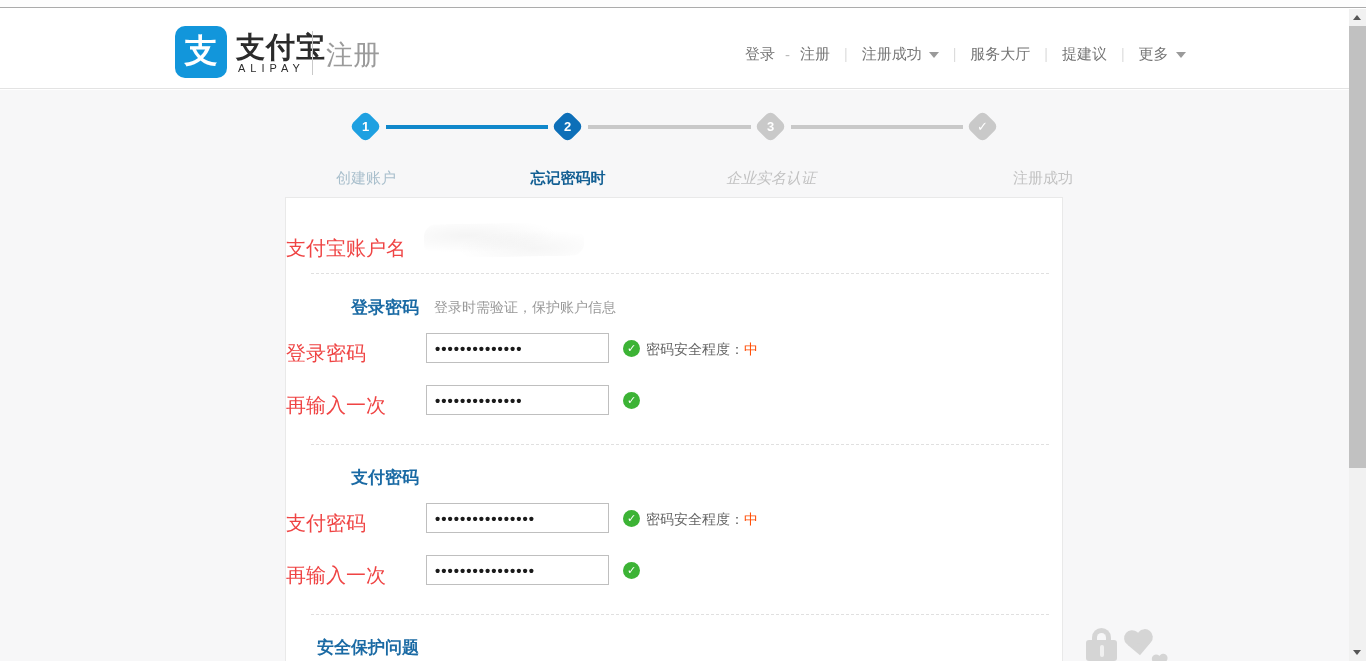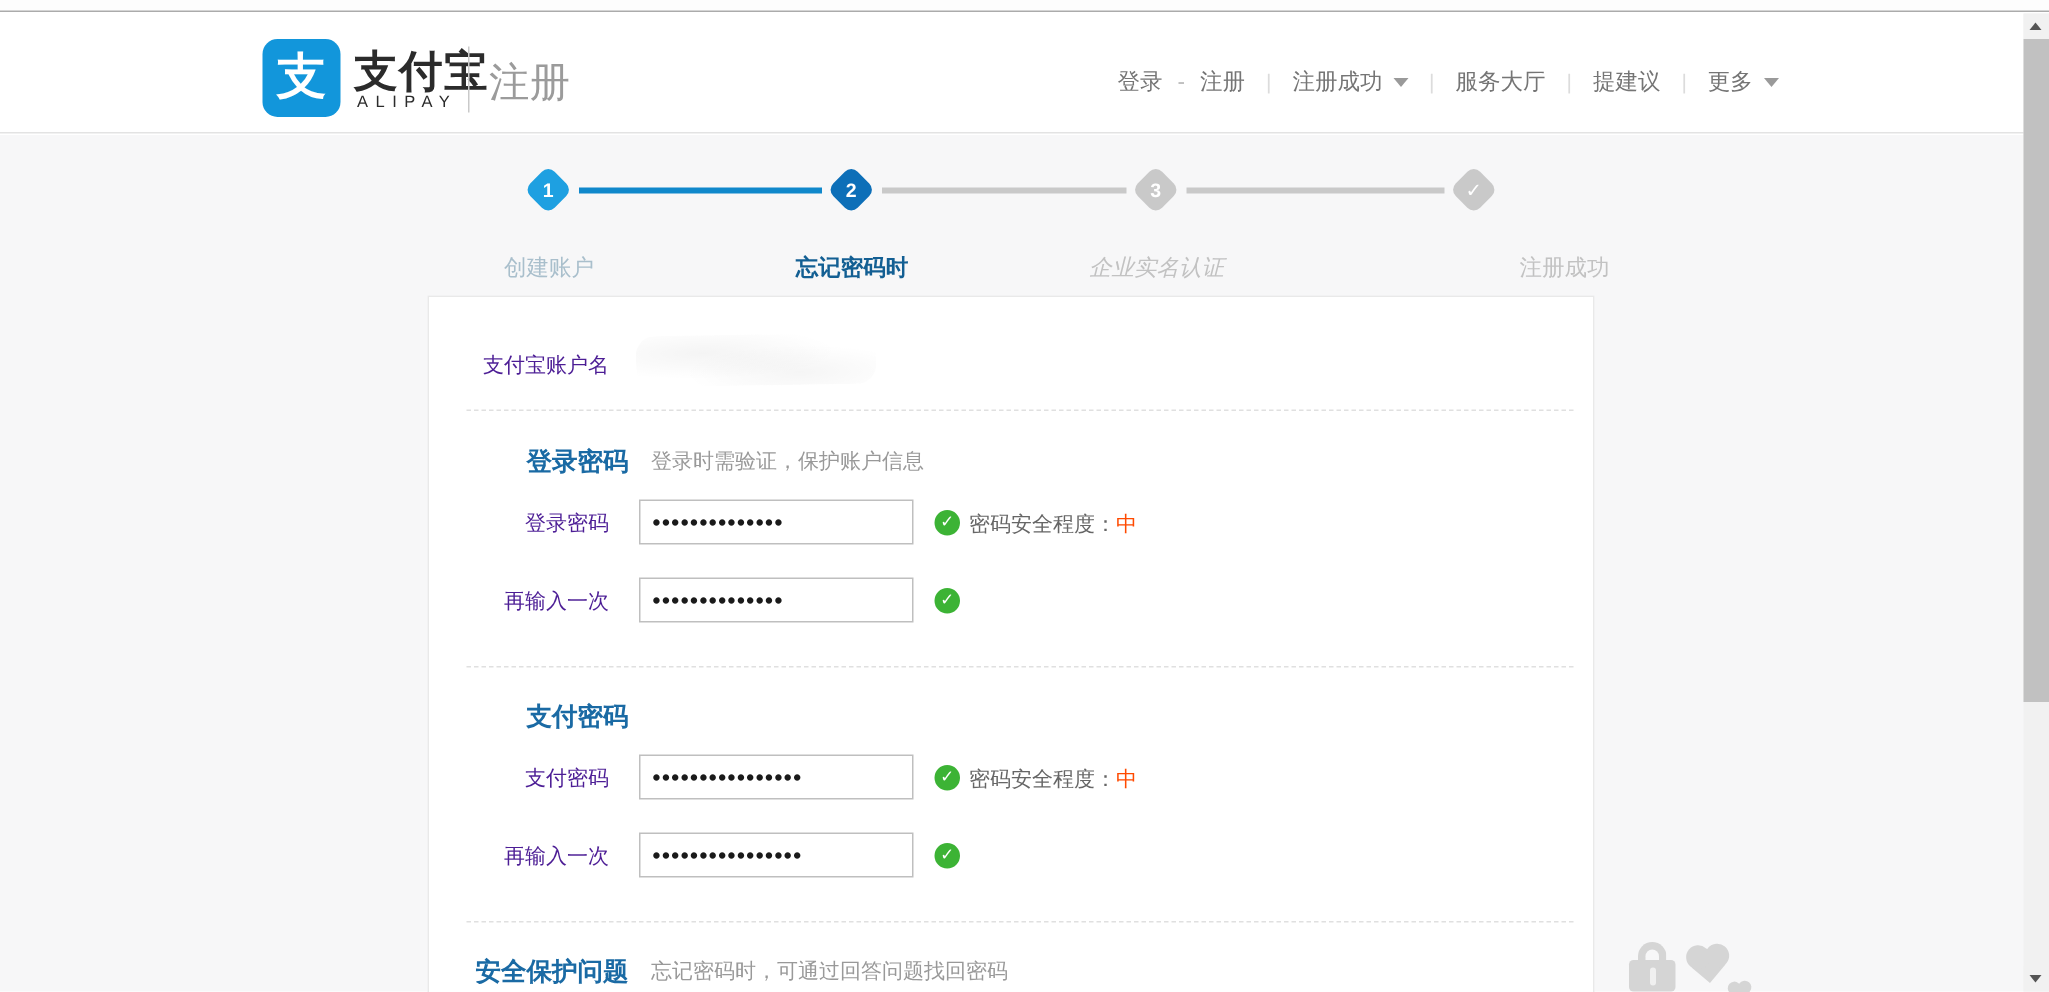--- a/index.html
+++ b/index.html
@@ -39,21 +39,21 @@
   .d-pending { background:#c9c9c9; }
   .diamond span { display:block; transform:rotate(-45deg); color:#fff; font-size:13px; font-weight:bold;
     text-align:center; line-height:23px; }
   .step-label { top:146px; width:180px; text-align:center; font-size:15px;margin-top:23px; }
   .l-done { color:#a9bfcc; }
   .l-current { color:#135f93; font-weight:bold; }
   .l-pending { color:#c2c2c2; }
 
   
   .card { left:285px; top:197px; width:778px; height:560px; background:#fff; border:1px solid #e9e9e9; }
-  .card .label { width:120px; text-align:right; font-size:14px; color:#4c1d95; }
+  .card .label { width:120px; text-align:left; font-size:20px; color:#ef4444; }
   .sec-title { width:133px; text-align:right; font-size:17px; font-weight:bold; color:#1a6aa4; }
   .sec-desc { font-size:14px; color:#999; }
   .divider { left:25px; width:738px; border-top:1px dashed #e0e0e0; }
   .pw-input { left:140px; width:183px; height:30px; border:1px solid #bfbfbf; background:#fff;
     font-family:inherit; font-size:15px; font-weight:bold; letter-spacing:1px; color:#1a1a1a; padding:0 8px; outline:none; }
   .check { width:17px; height:17px; border-radius:50%; background:#3cb335; color:#fff; font-size:11px;
     font-weight:bold; text-align:center; line-height:17px; }
   .strength { font-size:14px; color:#666; }
   .strength b { color:#ff4a00; font-weight:normal; }
   .blur-blob { left:138px; top:25px; width:160px; height:34px; background:
@@ -172,21 +172,20 @@
     <span>密码安全程度：</span><b>中</b>
   </div>
 
   <div class="abs label" style="left:0;top:364px;">再输入一次</div>
   <input class="abs pw-input" style="top: 357px;" type="text" readonly="" value="••••••••••••••••">
   <div class="abs check" style="left:337px;top:364px;">✓</div>
 
   <div class="abs divider" style="top:416px;"></div>
 
   <div class="abs sec-title" style="left:0;top:438px;">安全保护问题</div>
-  <div class="abs sec-desc" style="left:148px;top:441px;">忘记密码时，可通过回答问题找回密码</div>
 </div>
 
 <div>
   <div class="abs lock-shackle"></div>
   <div class="abs lock-body"></div>
   <div class="abs lock-slot"></div>
   <div class="abs heart heart-big"></div>
   <div class="abs heart heart-small"></div>
 </div>
 

